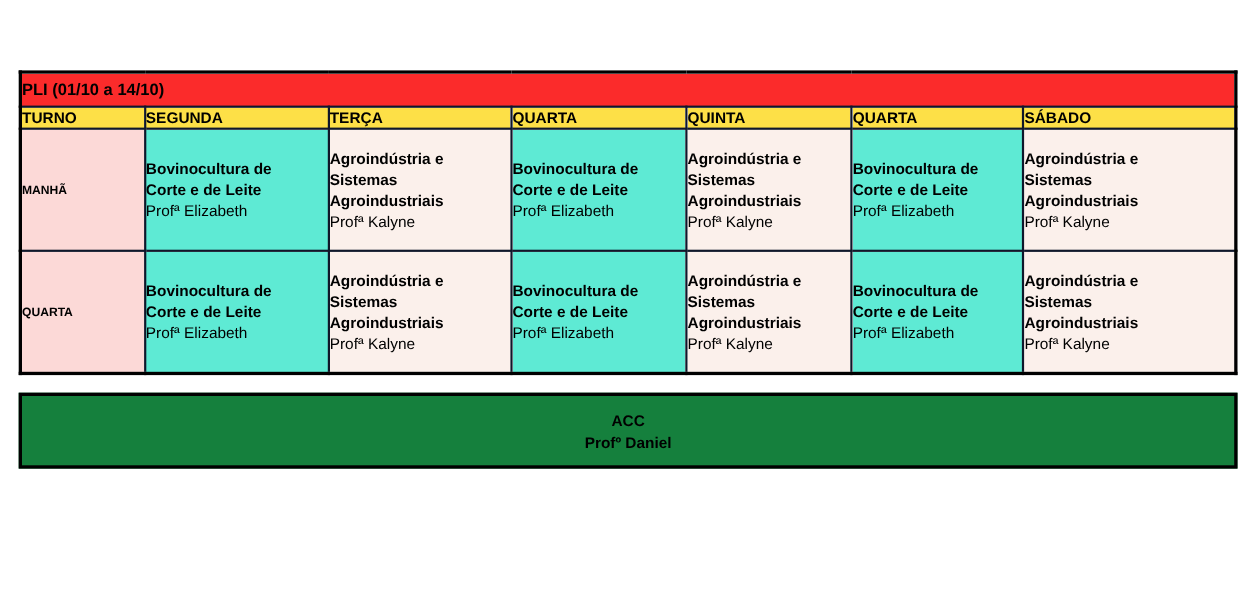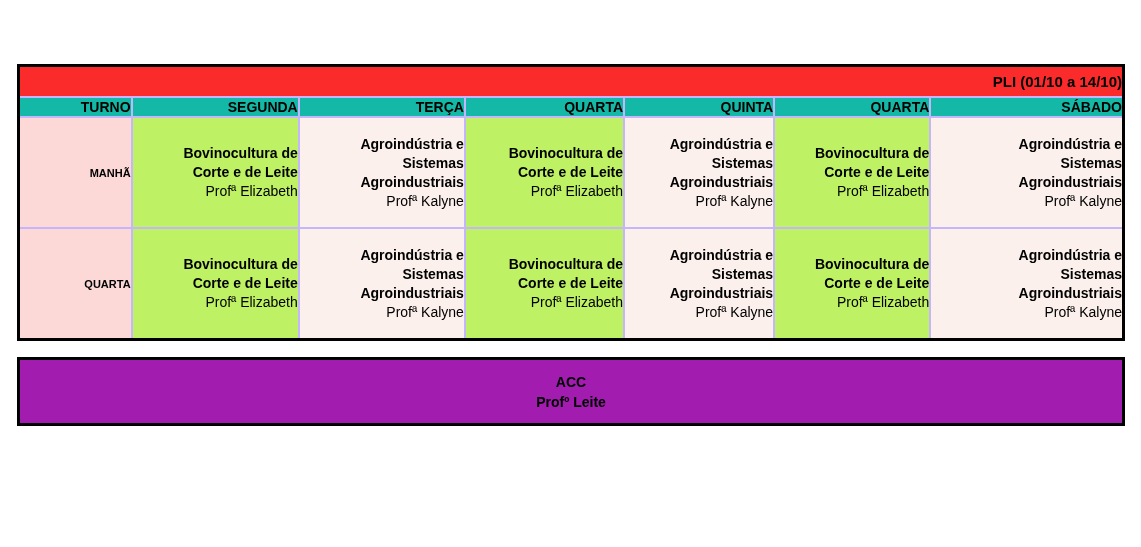--- a/index.html
+++ b/index.html
@@ -20,47 +20,47 @@
     position: absolute;
     left: 17px;
     top: 64px;
     width: 1108px;
     border-collapse: collapse;
     table-layout: fixed;
     border: 3px solid #000000;
   }
   .schedule-table th,
   .schedule-table td {
-    border: 2px solid #c4b5fd;
-    text-align: right;
+    border: 2px solid #0f172a;
+    text-align: left;
     vertical-align: middle;
     padding: 0;
     overflow: hidden;
   }
   .title-bar {
     background: #fb2b2b;
     height: 29px;
     font-size: 15px;
     font-weight: bold;
   }
   .day-header {
-    background: #14b8a6;
+    background: #fde047;
     height: 18px;
     font-size: 14px;
     font-weight: bold;
   }
   .body-row td {
     height: 109px;
   }
   .turno-cell {
     background: #fcd9d7;
     font-size: 11px;
     font-weight: bold;
   }
-  .cell-bovinocultura { background: #bef264; margin-top: 24px; }
+  .cell-bovinocultura { background: #5eead4; margin-top: 24px; }
   .cell-agroindustria { background: #fbf0eb; }
   .subject {
     font-size: 14px;
     font-weight: bold;
     line-height: 19px;
     white-space: pre-line;
   }
   .teacher {
     font-size: 14px;
     font-weight: normal;
@@ -69,21 +69,21 @@
 
   
   .acc-box {
     position: absolute;
     left: 17px;
     top: 357px;
     width: 1108px;
     height: 69px;
     box-sizing: border-box;
     border: 3px solid #000000;
-    background: #a21caf;
+    background: #15803d;
     display: flex;
     flex-direction: column;
     align-items: center;
     justify-content: center;
   }
   .acc-title, .acc-teacher {
     font-size: 14px;
     font-weight: bold;
     line-height: 20px;
   }
@@ -186,14 +186,14 @@
 Sistemas
 Agroindustriais</div>
         <div class="teacher">Profª Kalyne</div>
       </td>
     </tr>
   </tbody>
 </table>
 
 <div class="acc-box">
   <div class="acc-title">ACC</div>
-  <div class="acc-teacher">Profº Leite</div>
+  <div class="acc-teacher">Profº Daniel</div>
 </div>
 
 </body></html>

